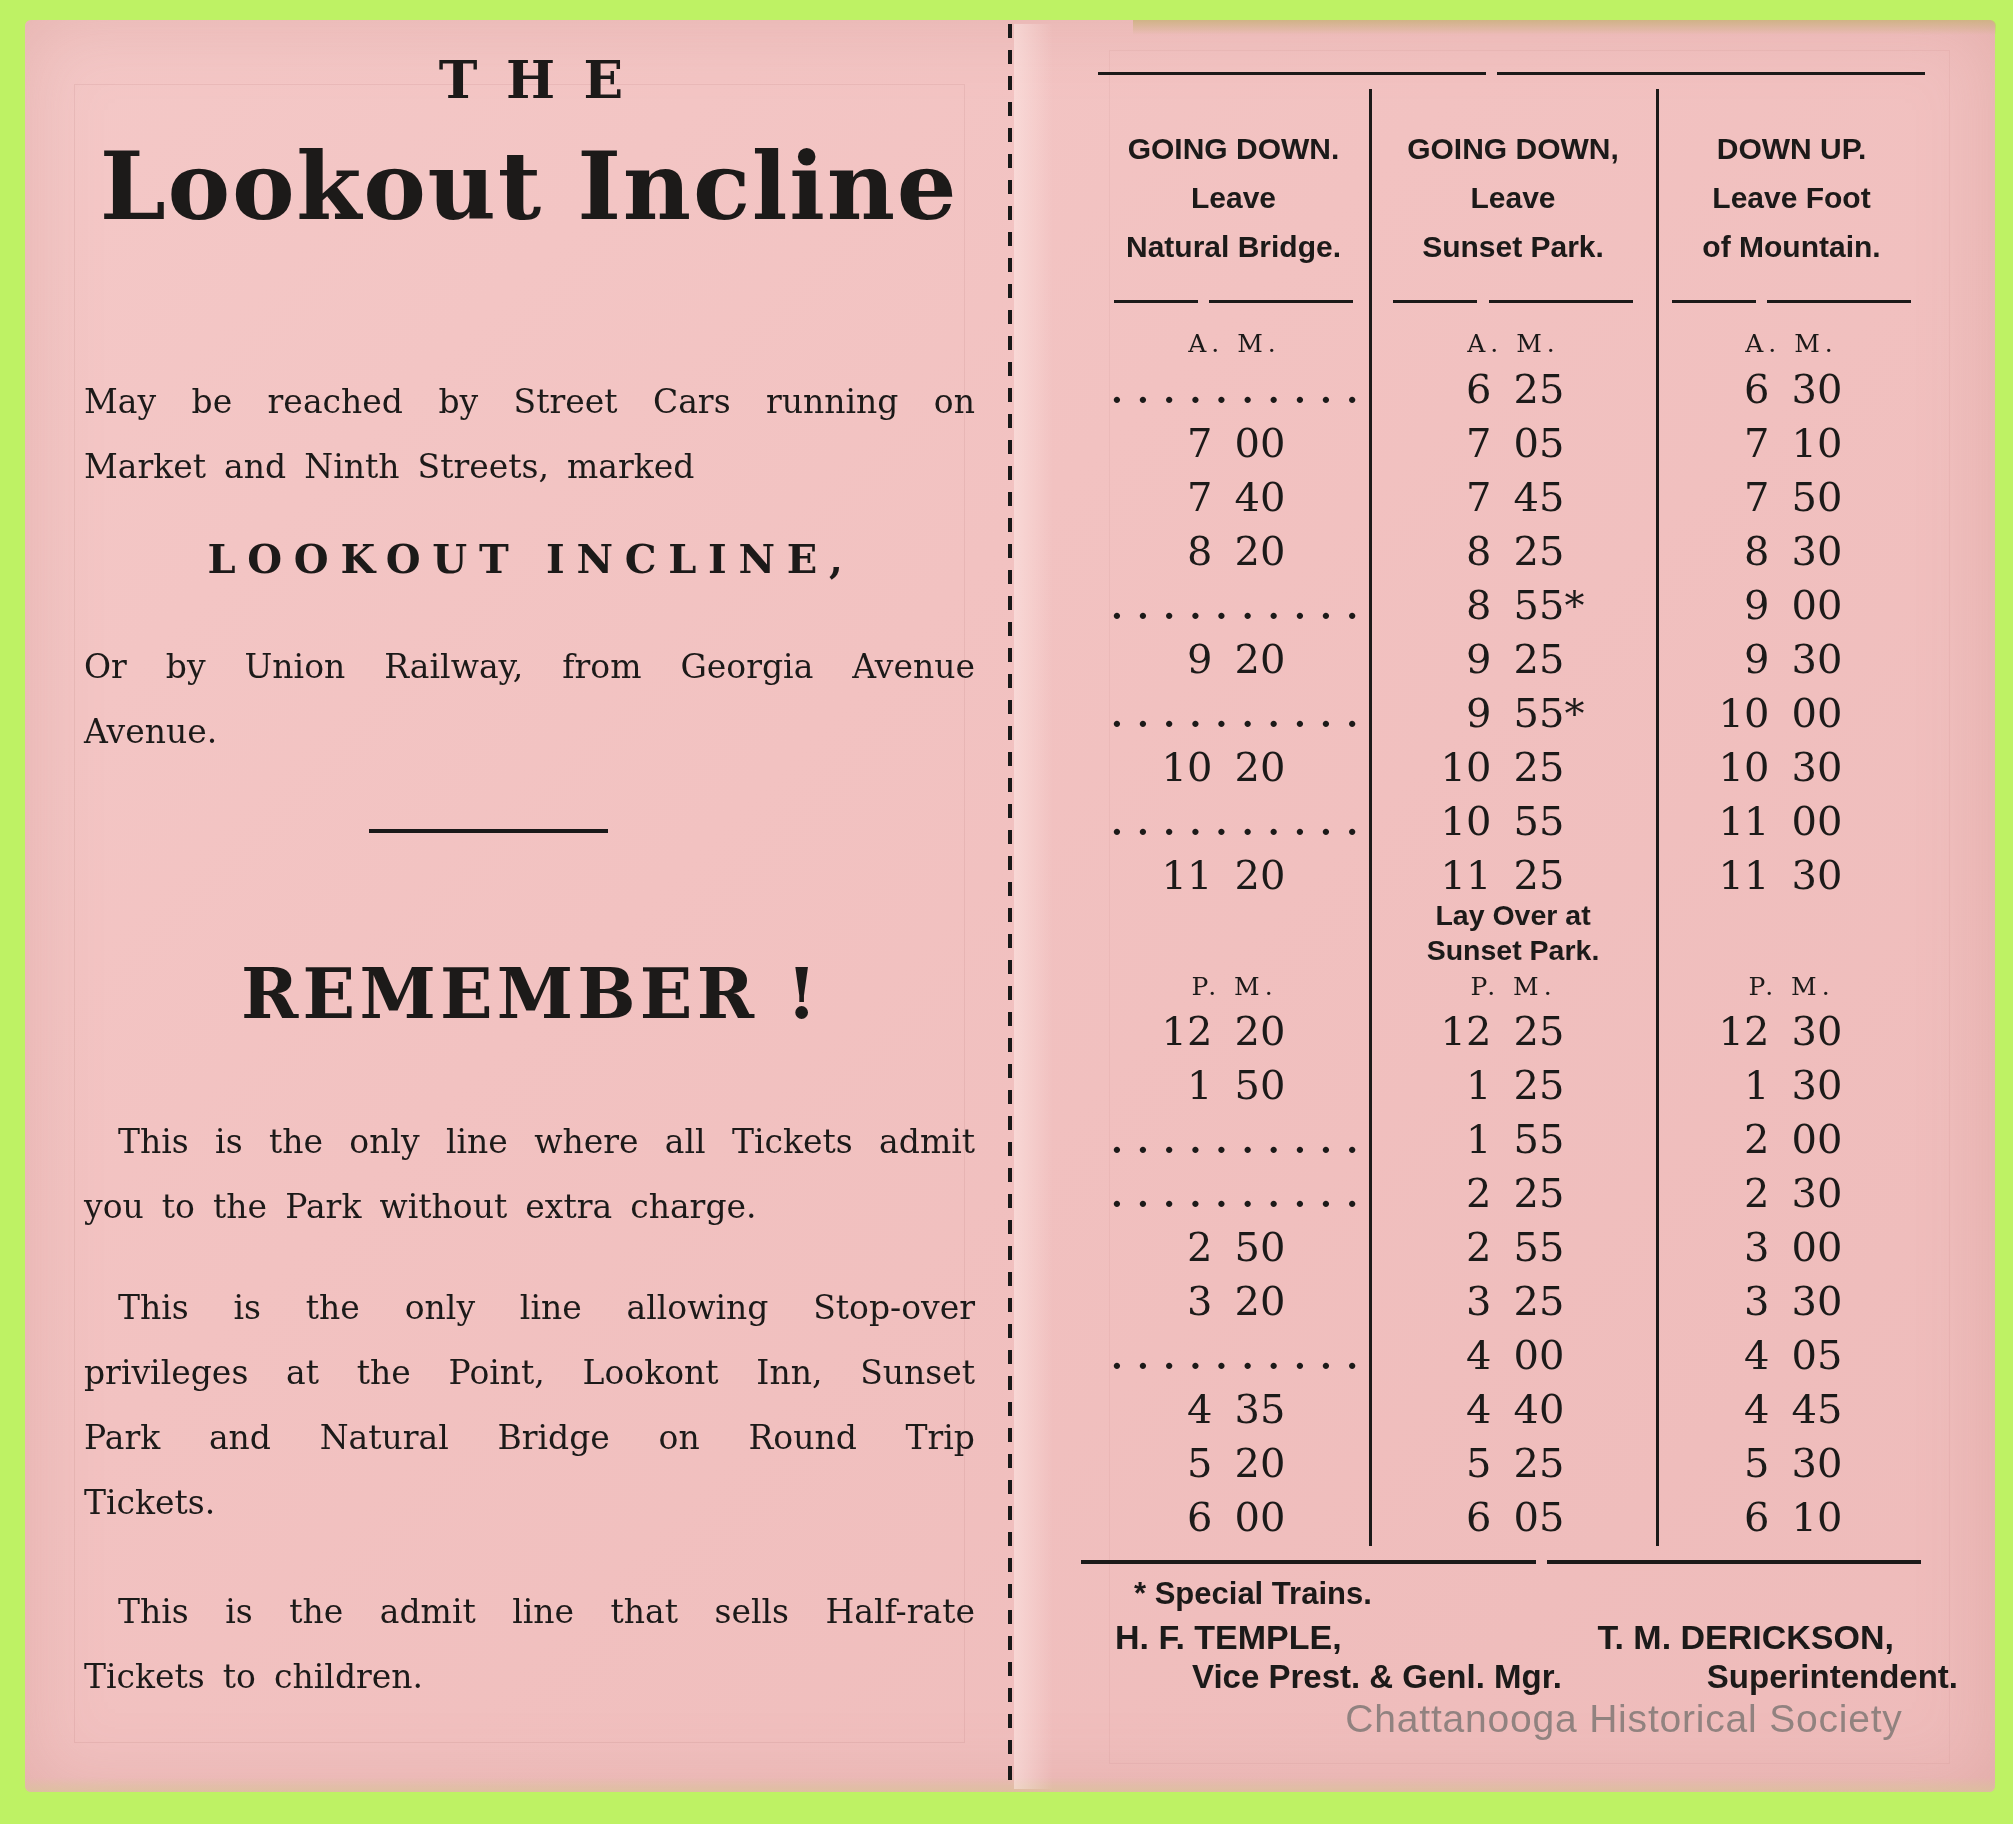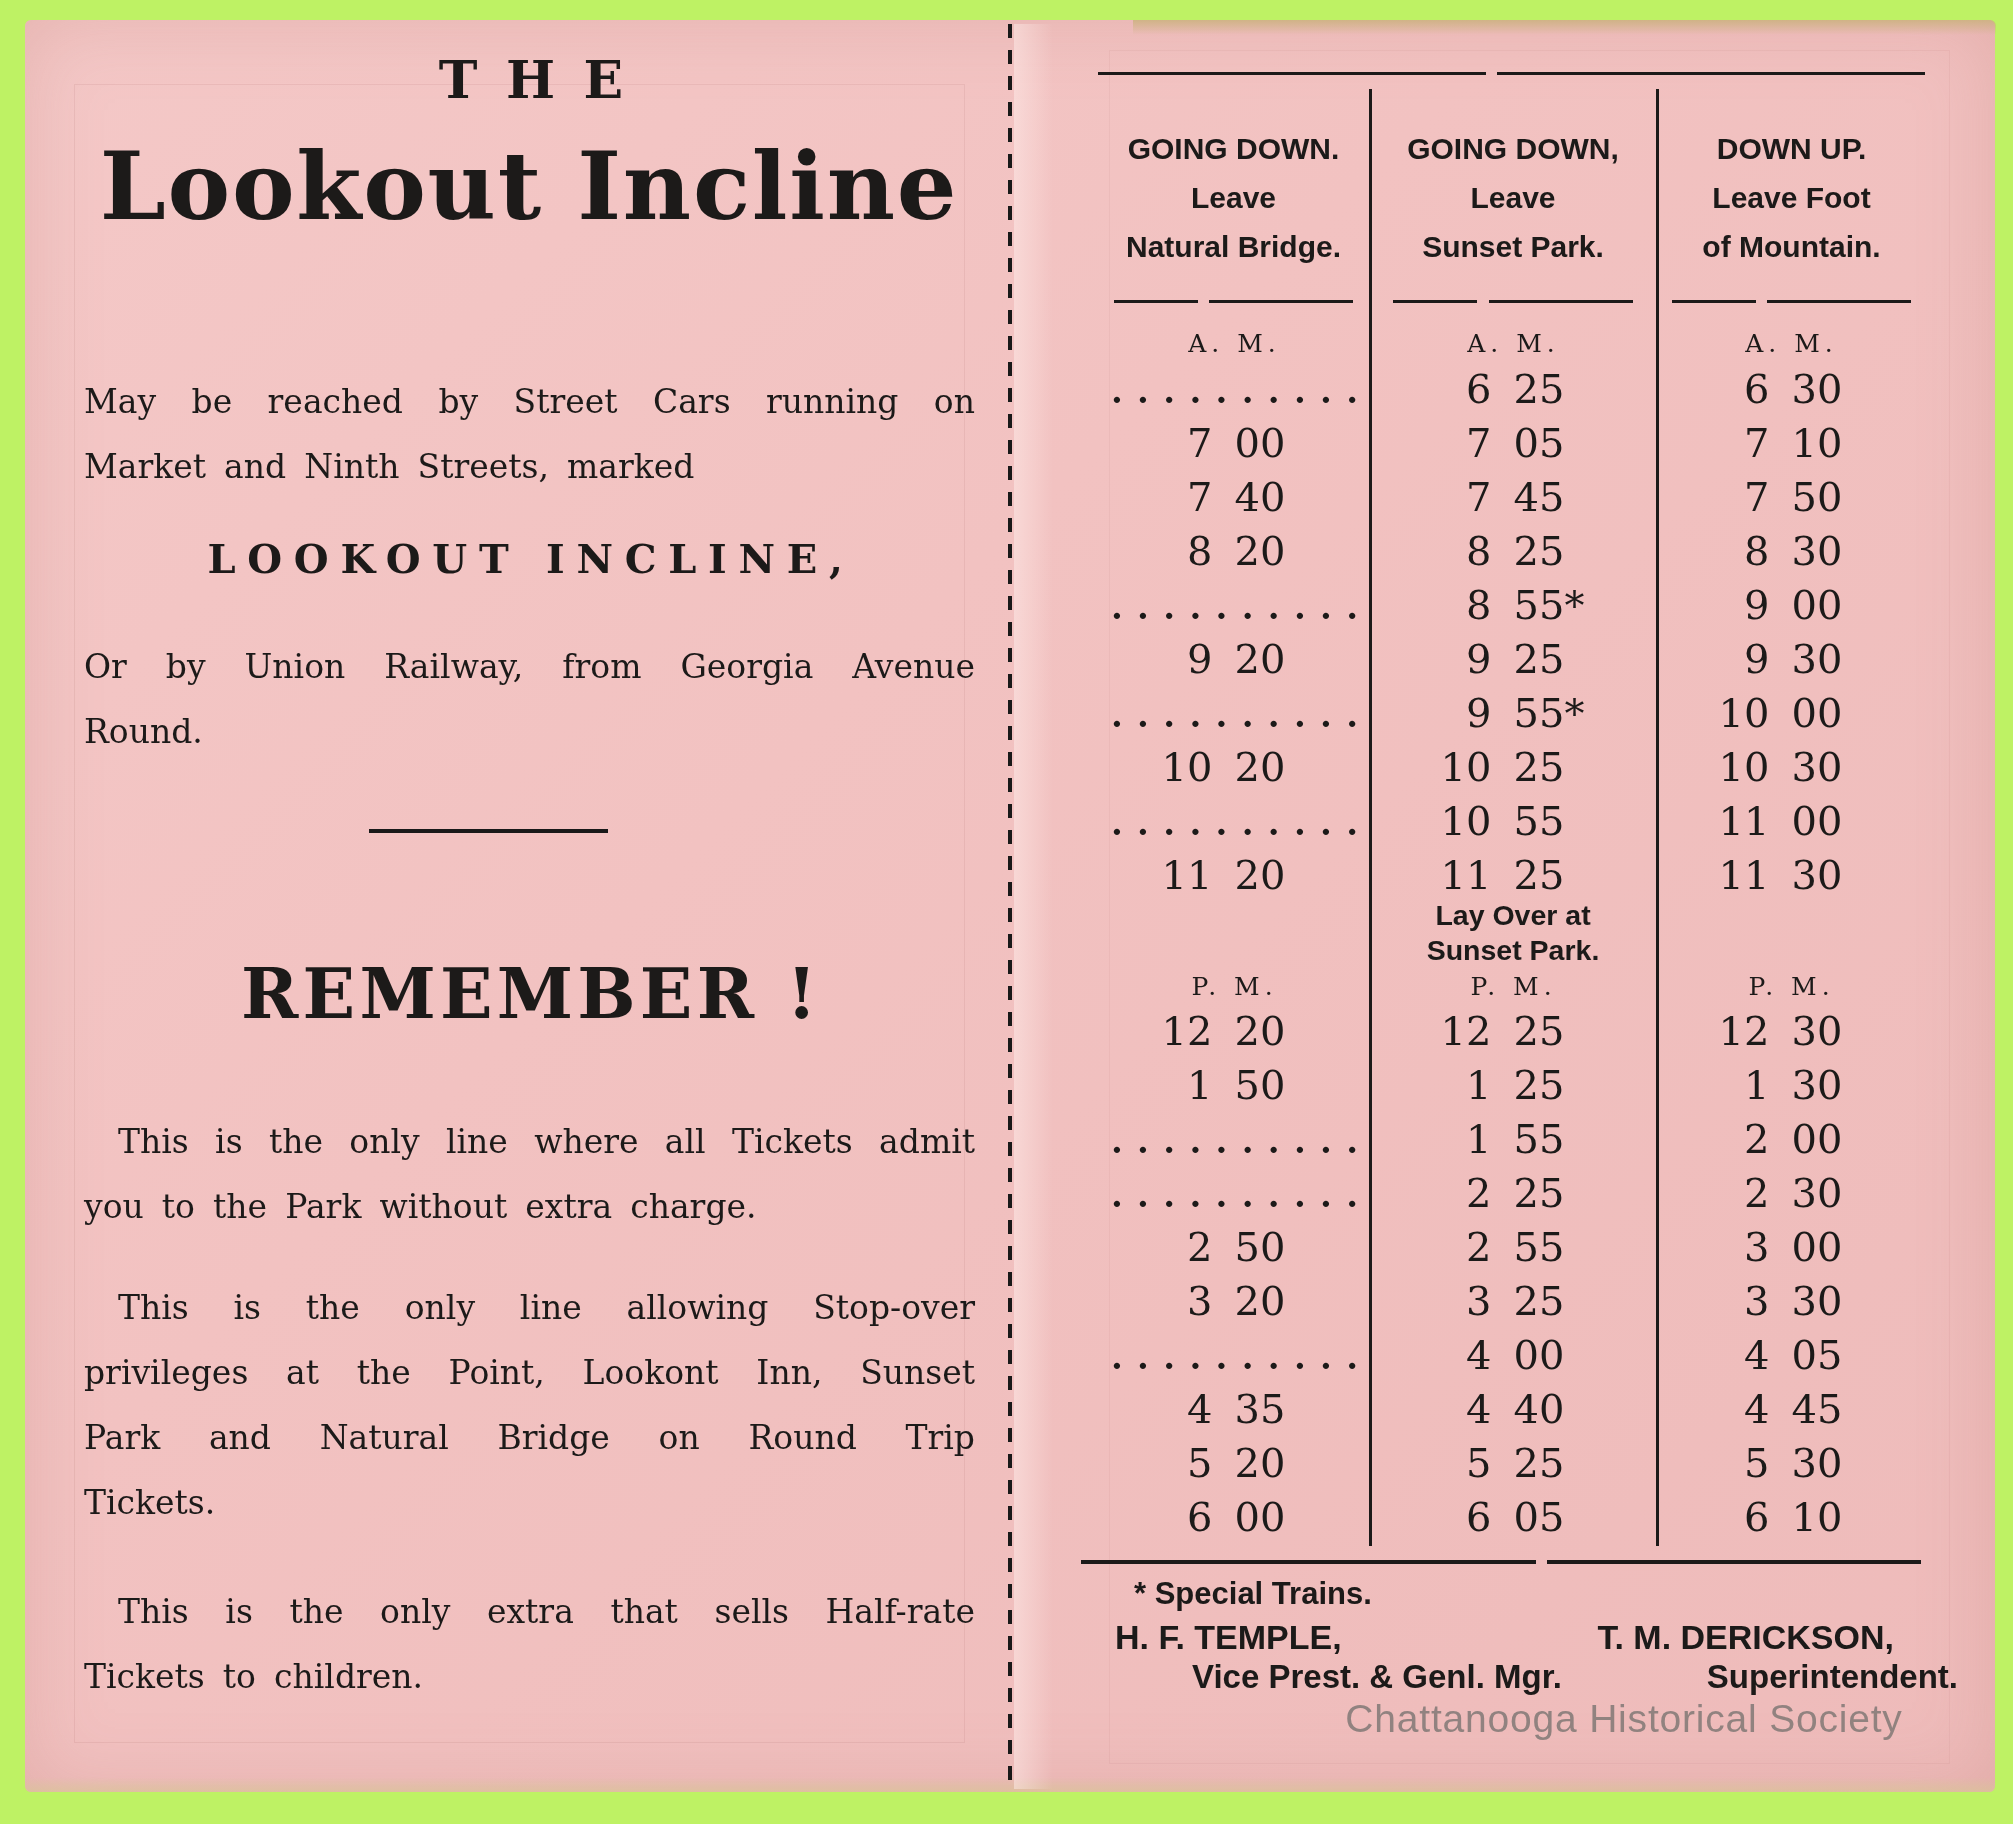--- a/index.html
+++ b/index.html
@@ -78,41 +78,41 @@
 
   <div class="para" style="top:369px;">
     <div class="pline">May be reached by Street Cars running on</div>
     <div class="plast">Market and Ninth Streets, marked</div>
   </div>
 
   <div class="subhead">LOOKOUT INCLINE,</div>
 
   <div class="para" style="top:634px;">
     <div class="pline">Or by Union Railway, from Georgia Avenue</div>
-    <div class="plast">Round.</div>
+    <div class="plast">Avenue.</div>
   </div>
 
   <div class="divider"></div>
 
   <div class="remember">REMEMBER !</div>
 
   <div class="para" style="top:1109px;">
     <div class="pline indent">This is the only line where all Tickets admit</div>
     <div class="plast">you to the Park without extra charge.</div>
   </div>
 
   <div class="para" style="top:1275px;">
     <div class="pline indent">This is the only line allowing Stop-over</div>
     <div class="pline">privileges at the Point, Lookont Inn, Sunset</div>
     <div class="pline">Park and Natural Bridge on Round Trip</div>
     <div class="plast">Tickets.</div>
   </div>
 
   <div class="para" style="top:1579px;">
-    <div class="pline indent">This is the only extra that sells Half-rate</div>
+    <div class="pline indent">This is the admit line that sells Half-rate</div>
     <div class="plast">Tickets to children.</div>
   </div>
 
   <div class="hseg" style="left:1098px;top:72px;width:388px;"></div>
   <div class="hseg" style="left:1497px;top:72px;width:428px;"></div>
   <div class="vrule" style="left:1369px;"></div>
   <div class="vrule" style="left:1656px;"></div>
 
   <div class="thead" style="left:1099px;width:269px;">
     <div>GOING DOWN.</div>

